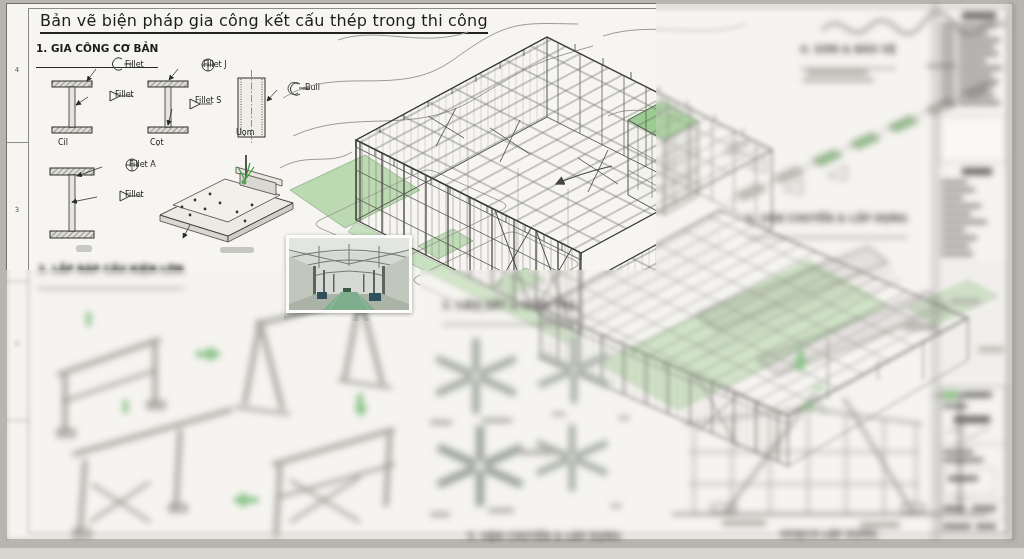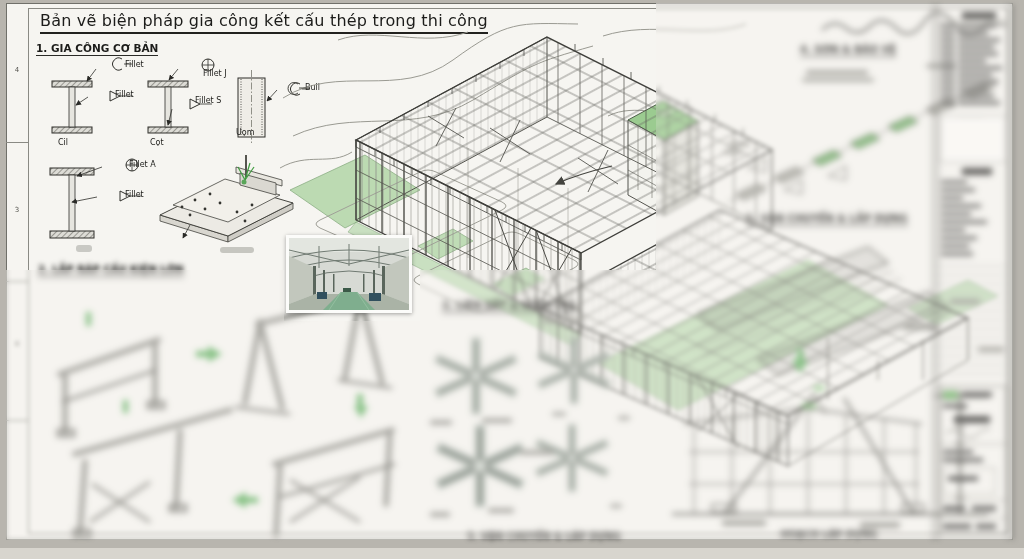--- a/index.html
+++ b/index.html
@@ -8,21 +8,21 @@
     background:#b8b5ae;
     font-family:"DejaVu Sans","Liberation Sans",sans-serif;
     color:#1c1c1a;
   }
   .abs{position:absolute;}
   .sheet-bg{left:6px;top:3px;width:1007px;height:537px;background:#f6f5f1;border:1px solid #70706a;box-sizing:border-box;}
   .inner-frame{left:28px;top:8px;width:980px;height:526px;border:1px solid #8a8a84;box-sizing:border-box;}
   .margin-num{width:14px;text-align:center;font-size:7px;color:#55554f;}
   .margin-tick{left:6px;width:22px;height:1px;background:#8a8a84;}
   .page-title{left:20px;top:11px;font-size:16px;font-weight:400;letter-spacing:.2px;border-bottom:2px solid #22221f;padding-bottom:2px;white-space:nowrap;margin-left:20px;}
-  .sec-heading{font-size:10.5px;font-weight:700;border-bottom:1.5px solid #2a2a27;padding-bottom:1px;white-space:nowrap;}
+  .sec-heading{font-size:10.5px;font-weight:700;border-bottom:1.5px solid #2a2a27;padding-bottom:13px;white-space:nowrap;}
   .small-label{font-size:8px;color:#22221f;white-space:nowrap;line-height:1.1;margin-left:31px;}
   .cap{font-size:8px;color:#22221f;text-align:left;}
   .blur-sec{filter:blur(2.5px);}
   .photo-frame{border:3px solid #fcfcfa;box-shadow:0 1px 4px rgba(0,0,0,.35);background:#d7dad4;}
   .smudge{background:#9a9a94;border-radius:2px;}
   .blur-overlay{
     left:6px;top:3px;width:1007px;height:537px;z-index:50;pointer-events:none;
     -webkit-backdrop-filter:blur(2.3px);backdrop-filter:blur(2.3px);
     background:rgba(244,243,238,.22);
     clip-path:polygon(650px 0,1007px 0,1007px 537px,0 537px,0 267px,278px 267px,278px 318px,414px 318px,414px 267px,650px 267px);
@@ -133,21 +133,21 @@
     </g>
     <circle cx="204" cy="127" r="2.5" fill="#59a659"></circle>
     <line x1="150" y1="170" x2="143" y2="183" stroke="#2f2f2b" stroke-width=".8" marker-end="url(#arr)"></line>
     <rect x="180" y="192" width="34" height="6" rx="3" fill="#c6c6c0"></rect>
   </g>
 </svg>
 
 <span class="abs small-label" style="left:94px;top:61px;">Fillet</span>
 <span class="abs small-label" style="left:84px;top:91px;">Fillet</span>
 <span class="abs cap" style="left:58px;top:138px;width:30px;">Cil</span>
-<span class="abs small-label" style="left:172px;top:70px;">Fillet J</span>
+<span class="abs small-label" style="left:172px;top:61px;">Fillet J</span>
 <span class="abs small-label" style="left:164px;top:97px;width:22px;">Fillet S</span>
 <span class="abs cap" style="left:150px;top:138px;width:30px;">Cọt</span>
 <span class="abs small-label" style="left:274px;top:84px;">Bull</span>
 <span class="abs cap" style="left:236px;top:128px;width:30px;">Uọm</span>
 <span class="abs small-label" style="left:98px;top:161px;">Fillet A</span>
 <span class="abs small-label" style="left:94px;top:191px;">Fillet</span>
 
 <svg class="abs" style="left:268px;top:8px;" width="752" height="500" viewBox="0 0 752 500">
   <defs>
     <pattern id="pRoofA" width="13" height="13" patternUnits="userSpaceOnUse" patternTransform="rotate(-28.3)">

